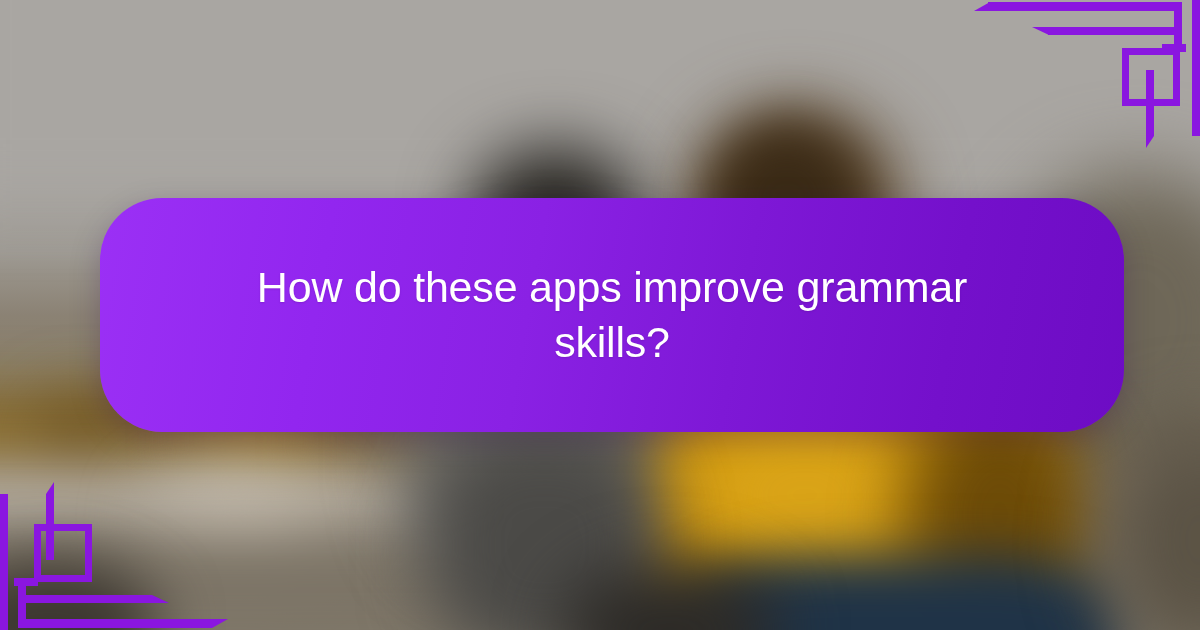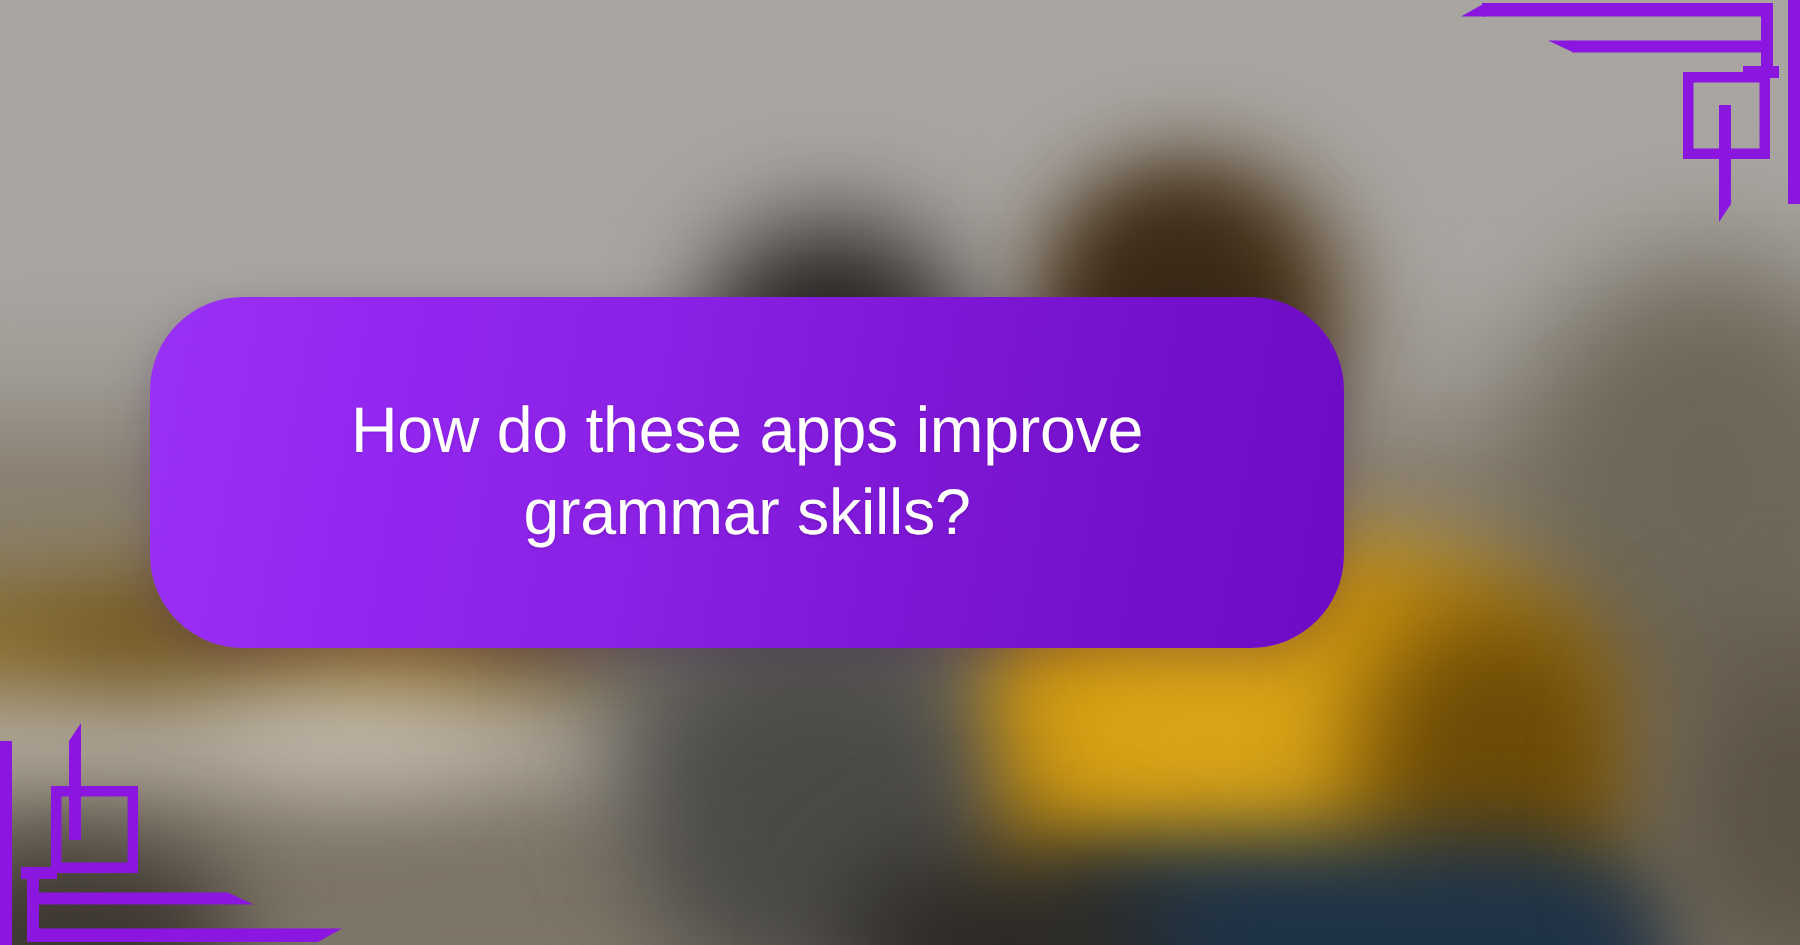--- a/index.html
+++ b/index.html
@@ -148,21 +148,21 @@
 
   
   #orn-tr { right: 0; top: 0; width: 230px; height: 150px; }
   #orn-bl { left: 0; bottom: 0; width: 230px; height: 150px; }
 
   
   .card {
     position: absolute;
     left: 100px;
     top: 198px;
-    width: 796px;
+    width: 1024px;
     height: 234px;
     border-radius: 62px;
     background: linear-gradient(100deg, #9b30f5 0%, #9226ef 22%, #8a21e4 42%, #7e18d6 62%, #7410cb 82%, #6d0cc4 100%);
     box-shadow: 0 10px 30px rgba(40, 0, 70, 0.25);
     display: flex;
     align-items: center;
     justify-content: center;
     box-sizing: border-box;
     padding: 0 66px;
   }

